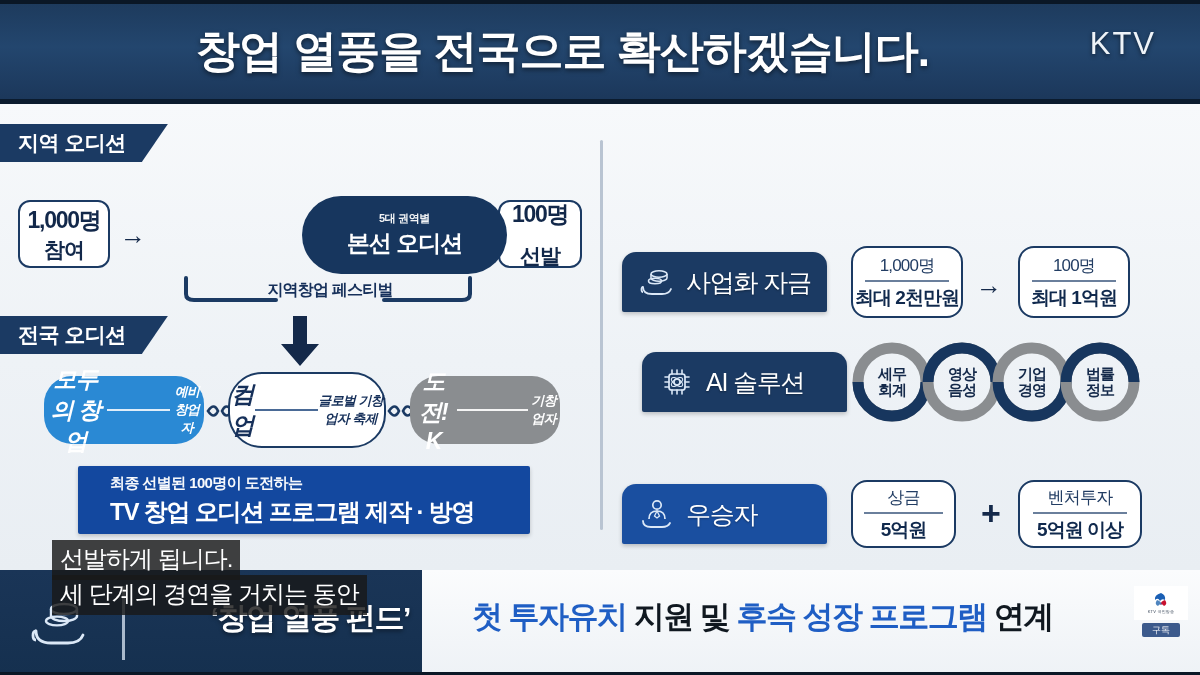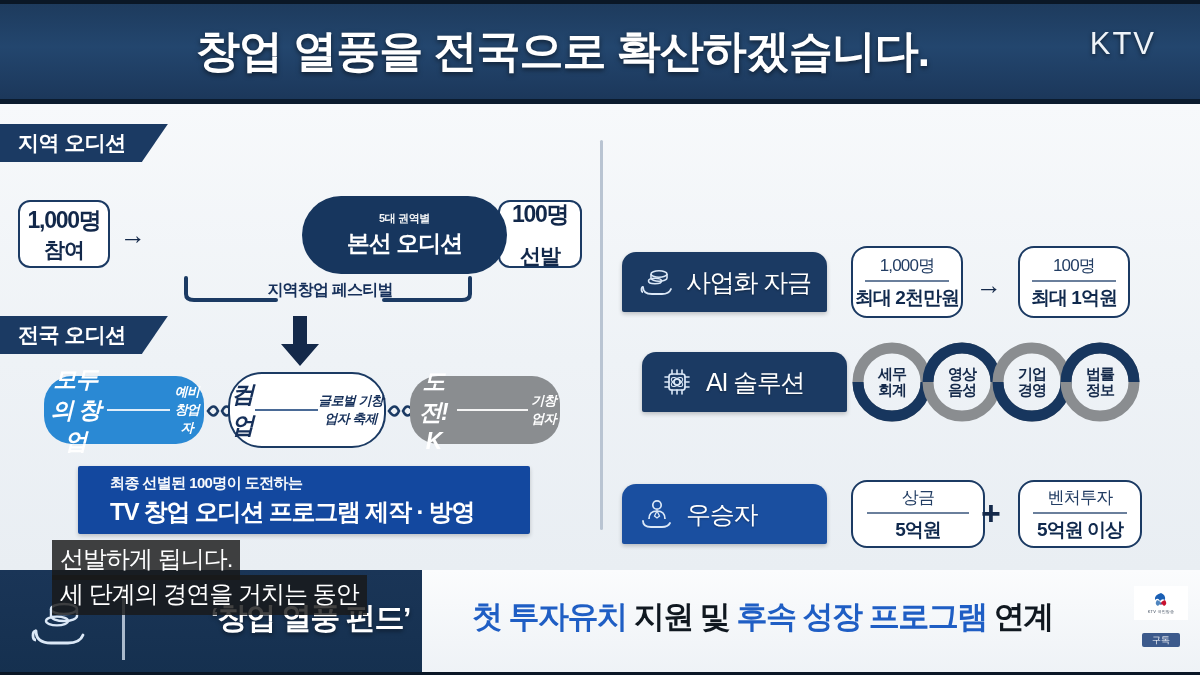--- a/index.html
+++ b/index.html
@@ -160,21 +160,21 @@
 
   #cap-fund { left: 622px; top: 148px; width: 205px; }
   #fb-a { left: 851px; top: 142px; width: 112px; height: 72px; }
   #arr3 { left: 976px; top: 168px; }
   #fb-b { left: 1018px; top: 142px; width: 112px; height: 72px; }
 
   #cap-ai { left: 642px; top: 248px; width: 205px; }
   #rings { position: absolute; left: 850px; top: 236px; width: 290px; height: 84px; }
 
   #cap-win { left: 622px; top: 380px; width: 205px; }
-  #fb-c { left: 851px; top: 376px; width: 134px; height: 68px; }
+  #fb-c { left: 851px; top: 376px; width: 105px; height: 68px; }
   #plus { position: absolute; left: 981px; top: 392px; color: #14294a;
           font-size: 34px; font-weight: bold; line-height: 1; }
   #fb-d { left: 1018px; top: 376px; width: 124px; height: 68px; }
 
   #cap-org { left: 622px; top: 474px; width: 205px; }
   #orgbox {
     position: absolute; left: 851px; top: 470px; width: 291px; height: 68px;
     background: #ffffff; border: 2.5px solid #1b3a63; border-radius: 16px;
     display: flex; align-items: center; justify-content: center;
     font-size: 19px; font-weight: bold; letter-spacing: -1px; color: #12284a;
@@ -203,21 +203,21 @@
     position: absolute; left: 42px; top: 26px;
     font-size: 31px; font-weight: bold; letter-spacing: -1.5px;
     white-space: nowrap;
     margin-left: 8px;
   }
   #br-text .blue { color: #1f5ec4; }
   #br-text .dark { color: #101820; }
 
   #gov-logo {
     position: absolute; right: 10px; top: 16px; width: 58px;
-    display: flex; flex-direction: column; align-items: center; gap: 13px;
+    display: flex; flex-direction: column; align-items: center; gap: 3px;
   }
   #gov-logo .mark { width: 54px; height: 34px; background:#ffffff;
     display:flex; align-items:center; justify-content:center; flex-direction:column; }
   #gov-logo .mark .cap2 { font-size: 4px; color:#3d4a5c; letter-spacing:.2px; margin-top:1px; }
   #gov-logo .sub {
     width: 38px; height: 14px; background: #3c5a8c; color: #fff;
     font-size: 9px; display: flex; align-items: center; justify-content: center;
     border-radius: 2px;
   }
 

